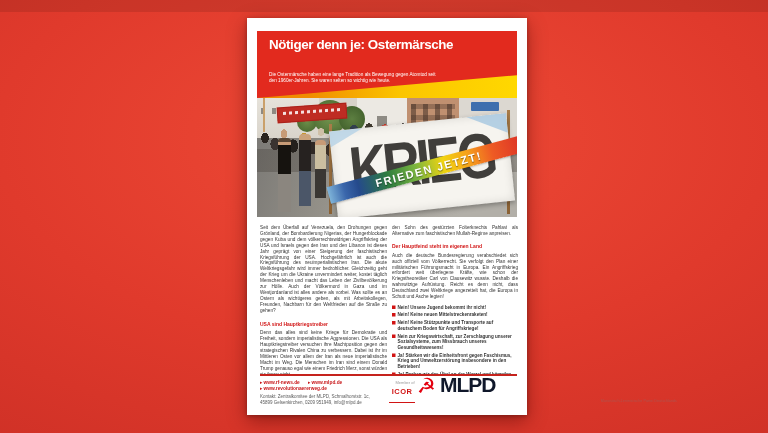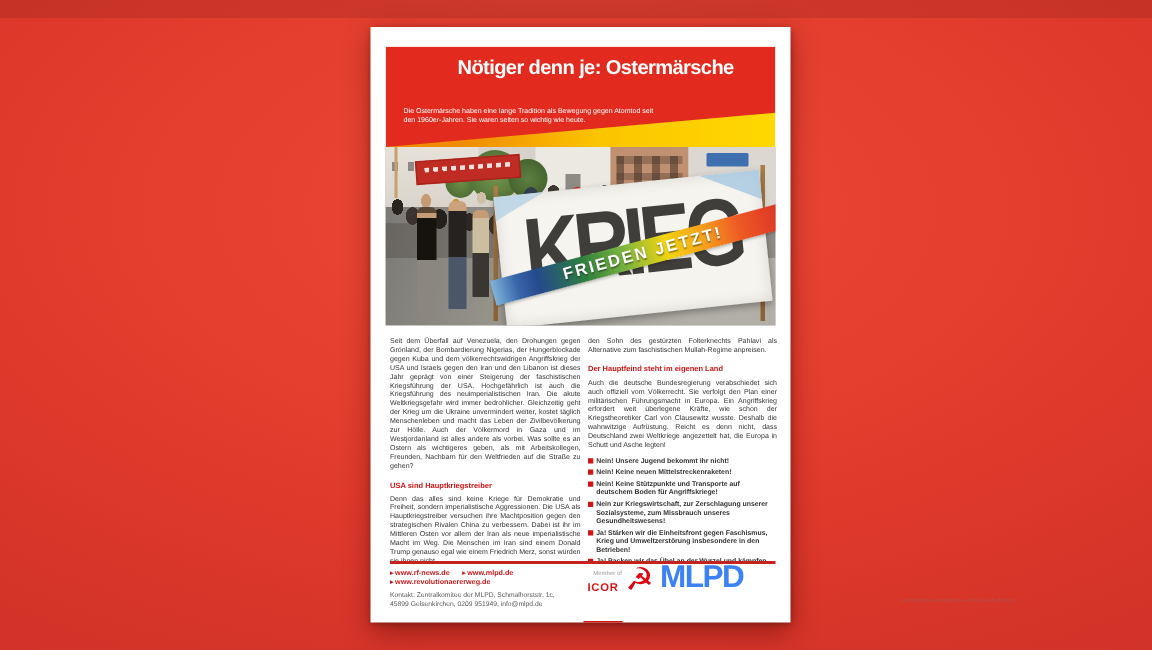--- a/index.html
+++ b/index.html
@@ -16,21 +16,21 @@
   .flyer{left:247px;top:18px;width:280px;height:397px;background:#fff;
          box-shadow:0 6px 18px rgba(70,5,0,.45),0 1px 4px rgba(0,0,0,.3);}
 
   
   .hdr-yellow{left:10px;top:13px;width:260px;height:69px;
       background:linear-gradient(90deg,#f08c00 20%,#fbc500 55%,#ffd800 100%);
       clip-path:polygon(0 96%,100% 62%,100% 100%,0 100%);}
   .hdr-red{left:10px;top:13px;width:260px;height:69px;background:#e22a1e;
       clip-path:polygon(0 0,100% 0,100% 64%,0 97%);}
   .hdr-title{left:12px;top:7px;width:246px;color:#fff;font-weight:bold;
-      font-size:13.4px;line-height:14.6px;letter-spacing:-.4px;margin-left:36px;}
+      font-size:13.4px;line-height:14.6px;letter-spacing:-.4px;}
   .hdr-sub{left:12px;top:40px;width:440px;color:#fff;font-size:9.4px;line-height:12px;
       transform:scale(.5);transform-origin:0 0;}
 
   
   .photo{left:10px;top:80px;width:260px;height:119px;overflow:hidden;background:#b9b4ab;}
   .ph-buildings{top:0;left:0;width:260px;height:44px;background:#d7d2c9;}
   .bld{top:0;height:44px;}
   .bld-left{left:0;width:62px;background:linear-gradient(#e6e2da,#d8d3ca);}
   .bld-left-win{left:4px;top:10px;width:54px;height:6px;
       background:repeating-linear-gradient(90deg,rgba(60,55,50,.5) 0 4px,transparent 4px 11px);}
@@ -123,26 +123,26 @@
   .foot-links{left:13px;top:361px;width:240px;transform:scale(.5);transform-origin:0 0;
       font-size:9.6px;line-height:12px;font-weight:bold;color:#c8181a;white-space:nowrap;}
   .foot-links .arrow{margin-right:2px;}
   .foot-links .lk2{margin-left:14px;}
   .foot-contact{left:13px;top:376px;width:260px;transform:scale(.5);transform-origin:0 0;
       font-size:9px;line-height:11.5px;color:#5a5a5a;white-space:nowrap;}
   .icor{left:142px;top:362px;width:26px;text-align:center;}
   .icor .member{display:block;font-size:8px;color:#9a9a9a;transform:scale(.5);
       transform-origin:50% 0;white-space:nowrap;}
   .icor .name{display:block;margin-top:-2px;font-size:7.5px;font-weight:bold;color:#d11414;
-      letter-spacing:.5px;border-bottom:1px solid #d11414;padding-bottom:18px;}
+      letter-spacing:.5px;border-bottom:1px solid #d11414;padding-bottom:6px;}
   .mlpd{right:10px;top:355px;width:100px;height:34px;}
   .mlpd .hs{left:0;top:2px;font-size:21px;line-height:22px;color:#e3000f;
       font-family:"DejaVu Sans",sans-serif;}
   .mlpd .word{left:23px;top:0;font-size:21px;line-height:24px;font-weight:bold;
-      color:#3b82f6;letter-spacing:-1px;}
+      color:#0f172a;letter-spacing:-1px;}
   .mlpd .sub{left:-60px;top:25px;width:320px;text-align:right;transform:scale(.5);
       transform-origin:100% 0;font-size:7.5px;color:#b0524c;white-space:nowrap;}
 </style>
 </head>
 <body>
 
 <div class="abs backdrop"></div>
 <div class="abs backdrop-top-strip"></div>
 
 <div class="abs flyer">

